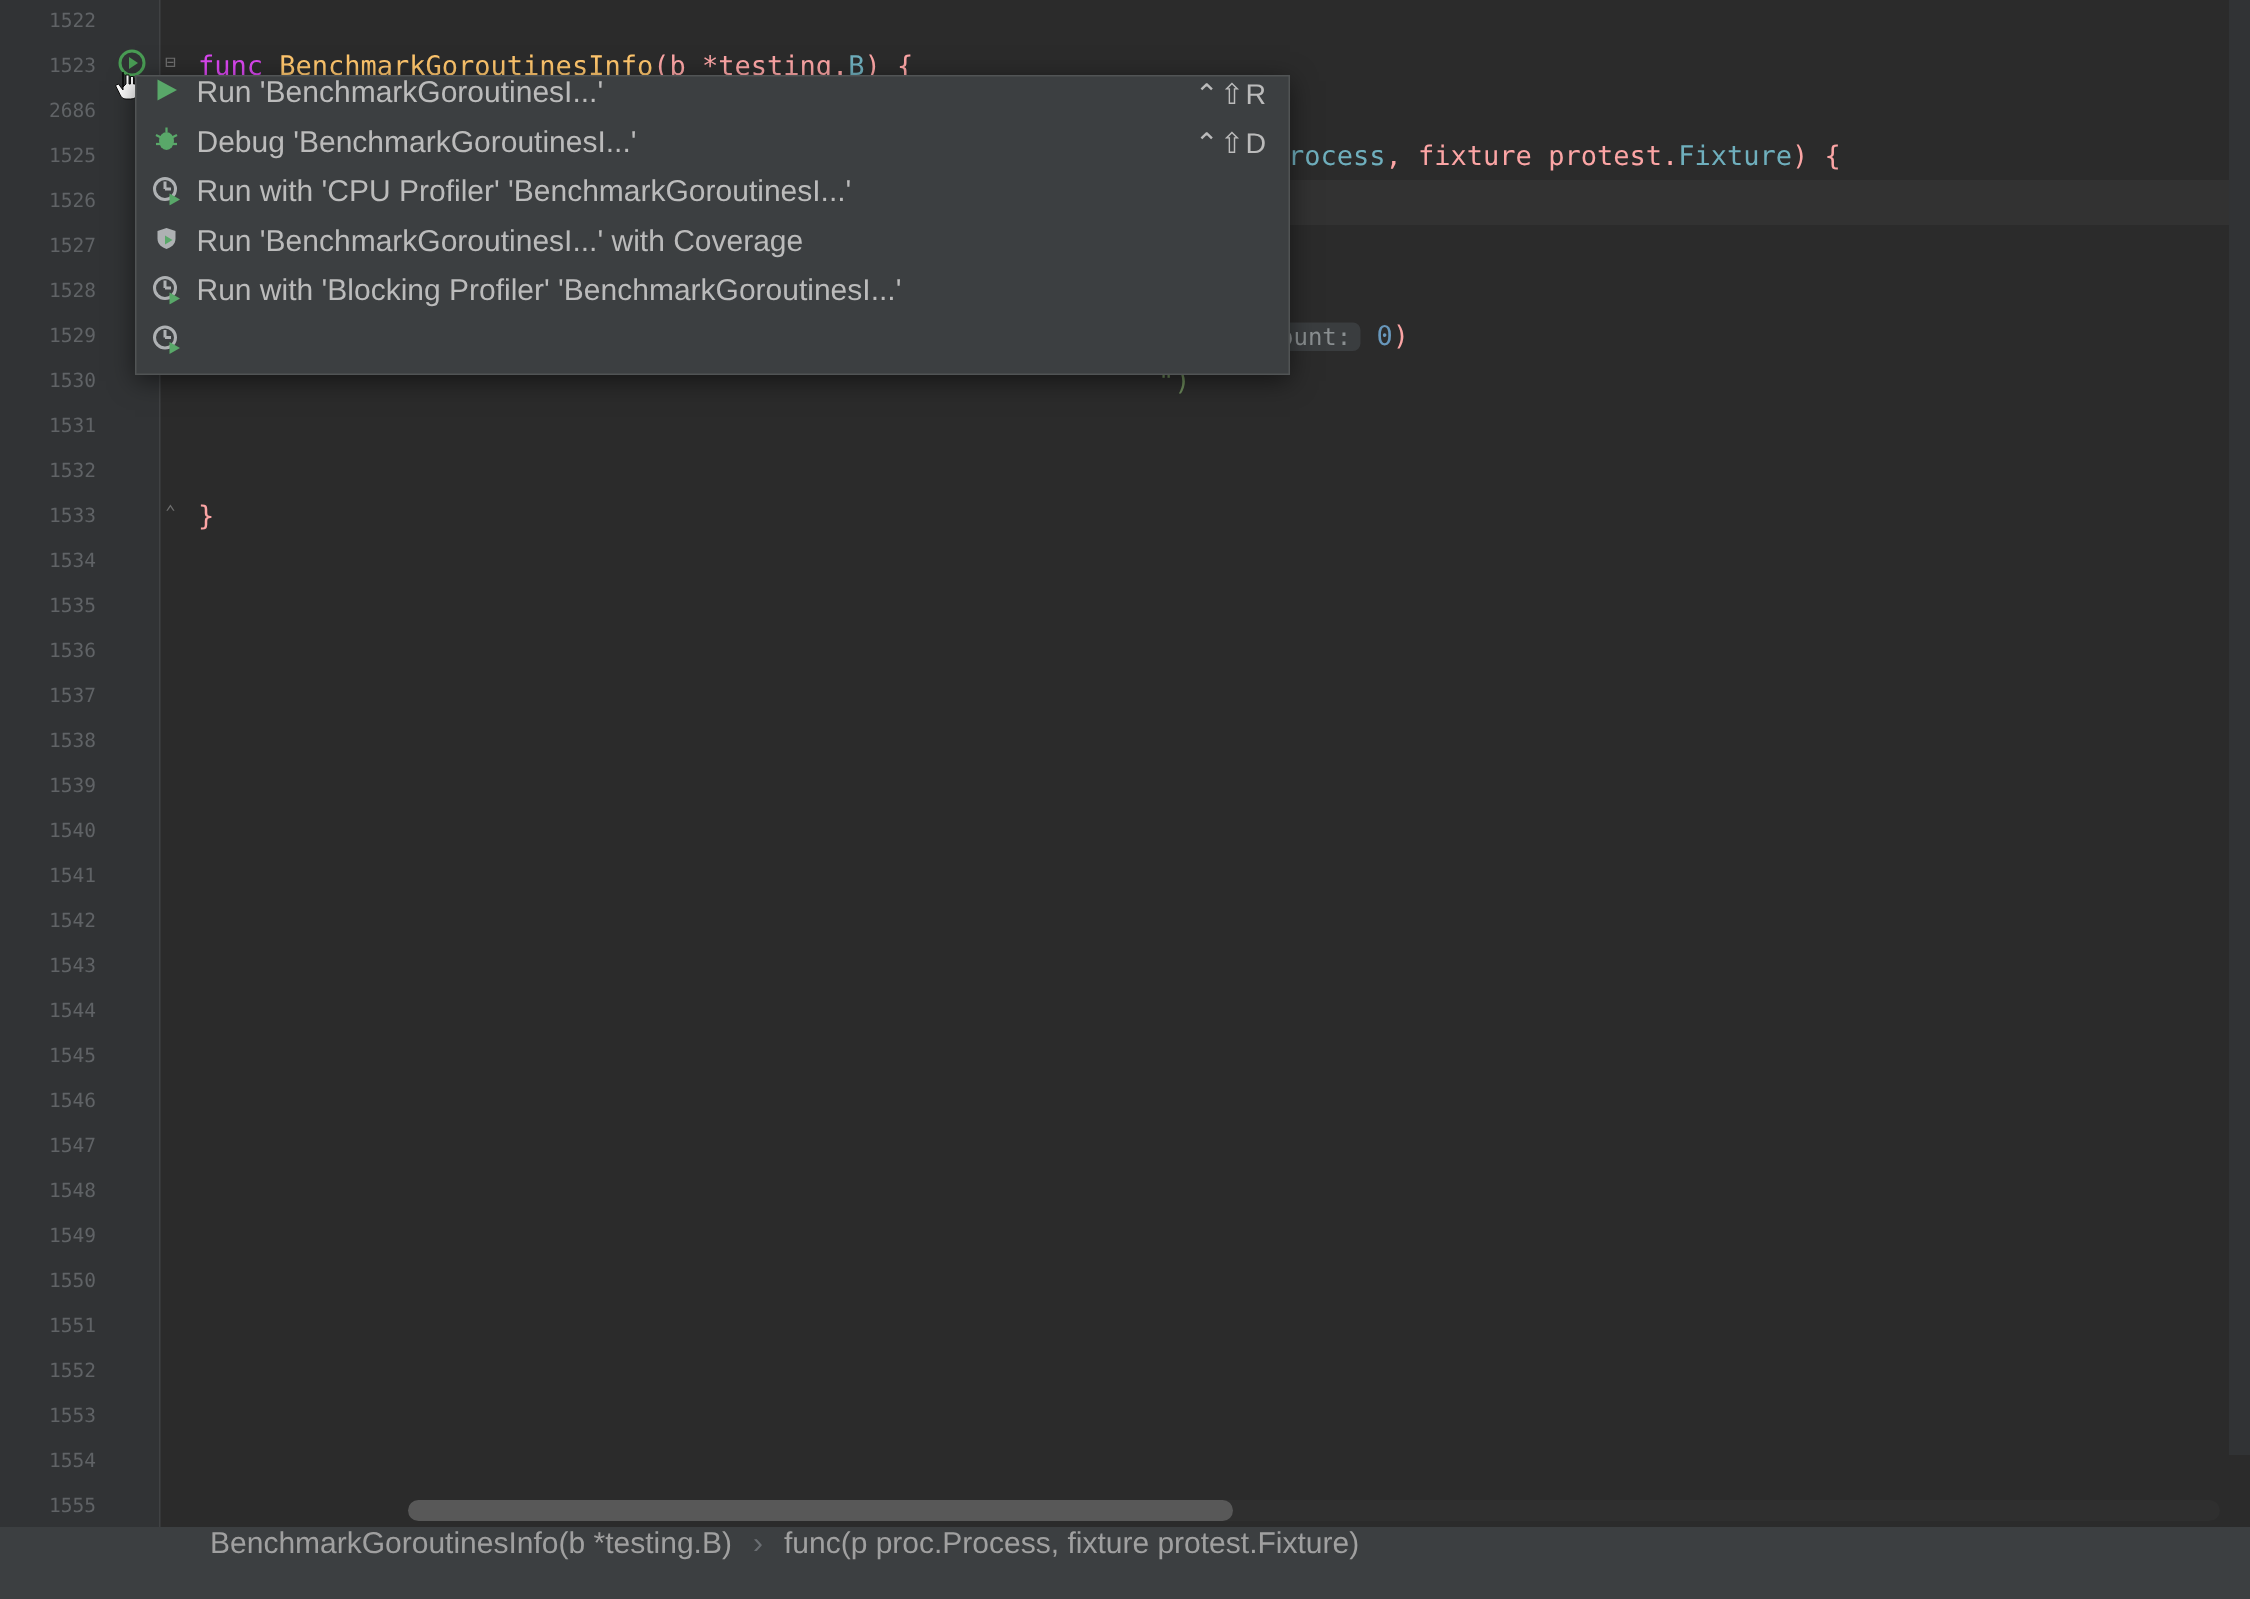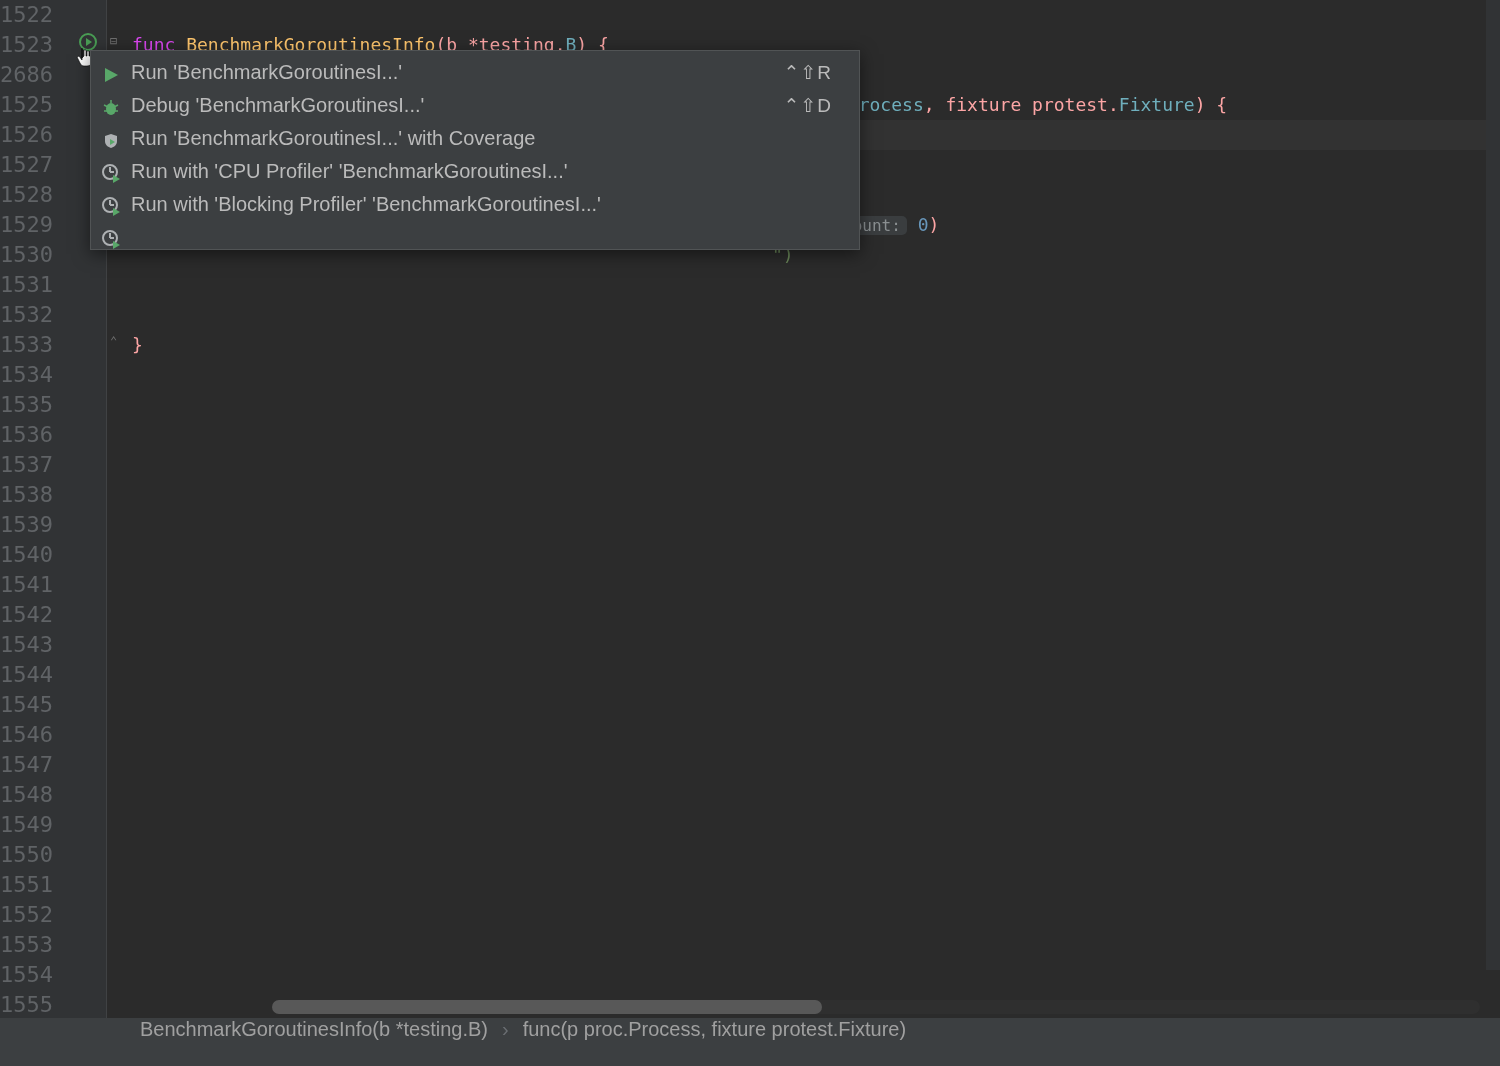--- a/index.html
+++ b/index.html
@@ -20,24 +20,24 @@
   }
   .gutter {
     background: #313335;
     width: 76px;
     padding-top: 0;
     flex-shrink: 0;
   }
   .gutter-line {
     height: 30px;
     line-height: 30px;
-    text-align: left;
+    text-align: right;
     padding-right: 12px;
     color: #606366;
-    font-size: 22px;
+    font-size: 13px;
   }
   .gutter-icons {
     width: 30px;
     background: #313335;
     flex-shrink: 0;
     position: relative;
   }
   .run-gutter-icon {
     position: absolute;
     top: 32px;
@@ -91,23 +91,23 @@
     background: #3c3f41;
     border: 1px solid #515455;
     box-shadow: 0 4px 16px rgba(0,0,0,0.5);
     width: 770px;
     z-index: 100;
     font-family: -apple-system, "Helvetica Neue", Arial, sans-serif;
     font-size: 20px;
   }
   .menu-row {
     display: flex;
-    align-items: flex-end;
+    align-items: flex-start;
     height: 33px;
-    padding: 0 27px 0 8px;
+    padding: 0 14px 0 8px;
     color: #bbbbbb;
     cursor: default;
   }
   .menu-icon {
     width: 24px;
     display:flex;
     justify-content:center;
     align-items:center;
     margin-right: 8px;
   }
@@ -260,42 +260,42 @@
             <line x1="2" y1="12" x2="5" y2="12" stroke="#59a869" stroke-width="1.5"></line>
             <line x1="16" y1="12" x2="13" y2="12" stroke="#59a869" stroke-width="1.5"></line>
             <line x1="9" y1="1" x2="9" y2="4" stroke="#59a869" stroke-width="1.5"></line>
           </svg>
         </span>
         <span class="menu-label">Debug 'BenchmarkGoroutinesI...'</span>
         <span class="menu-shortcut">⌃⇧D</span>
       </div>
       <div class="menu-row">
         <span class="menu-icon">
-          <svg width="18" height="18" viewBox="0 0 18 18">
-            <path d="M9 2 L15 4 v5 c0 4 -3 6 -6 7 c-3 -1 -6 -3 -6 -7 v-5 z" fill="#aeb1b3"></path>
-            <polygon points="8,7 8,13 13,10" fill="#59a869"></polygon>
-          </svg>
-        </span>
-        <span class="menu-label">Run 'BenchmarkGoroutinesI...' with Coverage</span>
-        <span class="menu-shortcut"></span>
-      </div>
-      <div class="menu-row">
-        <span class="menu-icon">
           <svg width="20" height="20" viewBox="0 0 20 20">
             <circle cx="9" cy="9" r="7" fill="none" stroke="#aeb1b3" stroke-width="2"></circle>
             <line x1="9" y1="9" x2="9" y2="4" stroke="#aeb1b3" stroke-width="2"></line>
             <line x1="9" y1="9" x2="13" y2="9" stroke="#aeb1b3" stroke-width="2"></line>
             <polygon points="12,12 12,20 19,16" fill="#59a869"></polygon>
           </svg>
         </span>
         <span class="menu-label">Run with 'CPU Profiler' 'BenchmarkGoroutinesI...'</span>
         <span class="menu-shortcut"></span>
       </div>
       <div class="menu-row">
         <span class="menu-icon">
+          <svg width="18" height="18" viewBox="0 0 18 18">
+            <path d="M9 2 L15 4 v5 c0 4 -3 6 -6 7 c-3 -1 -6 -3 -6 -7 v-5 z" fill="#aeb1b3"></path>
+            <polygon points="8,7 8,13 13,10" fill="#59a869"></polygon>
+          </svg>
+        </span>
+        <span class="menu-label">Run 'BenchmarkGoroutinesI...' with Coverage</span>
+        <span class="menu-shortcut"></span>
+      </div>
+      <div class="menu-row">
+        <span class="menu-icon">
           <svg width="20" height="20" viewBox="0 0 20 20">
             <circle cx="9" cy="9" r="7" fill="none" stroke="#aeb1b3" stroke-width="2"></circle>
             <line x1="9" y1="9" x2="9" y2="4" stroke="#aeb1b3" stroke-width="2"></line>
             <line x1="9" y1="9" x2="13" y2="9" stroke="#aeb1b3" stroke-width="2"></line>
             <polygon points="12,12 12,20 19,16" fill="#59a869"></polygon>
           </svg>
         </span>
         <span class="menu-label">Run with 'Blocking Profiler' 'BenchmarkGoroutinesI...'</span>
         <span class="menu-shortcut"></span>
       </div>

